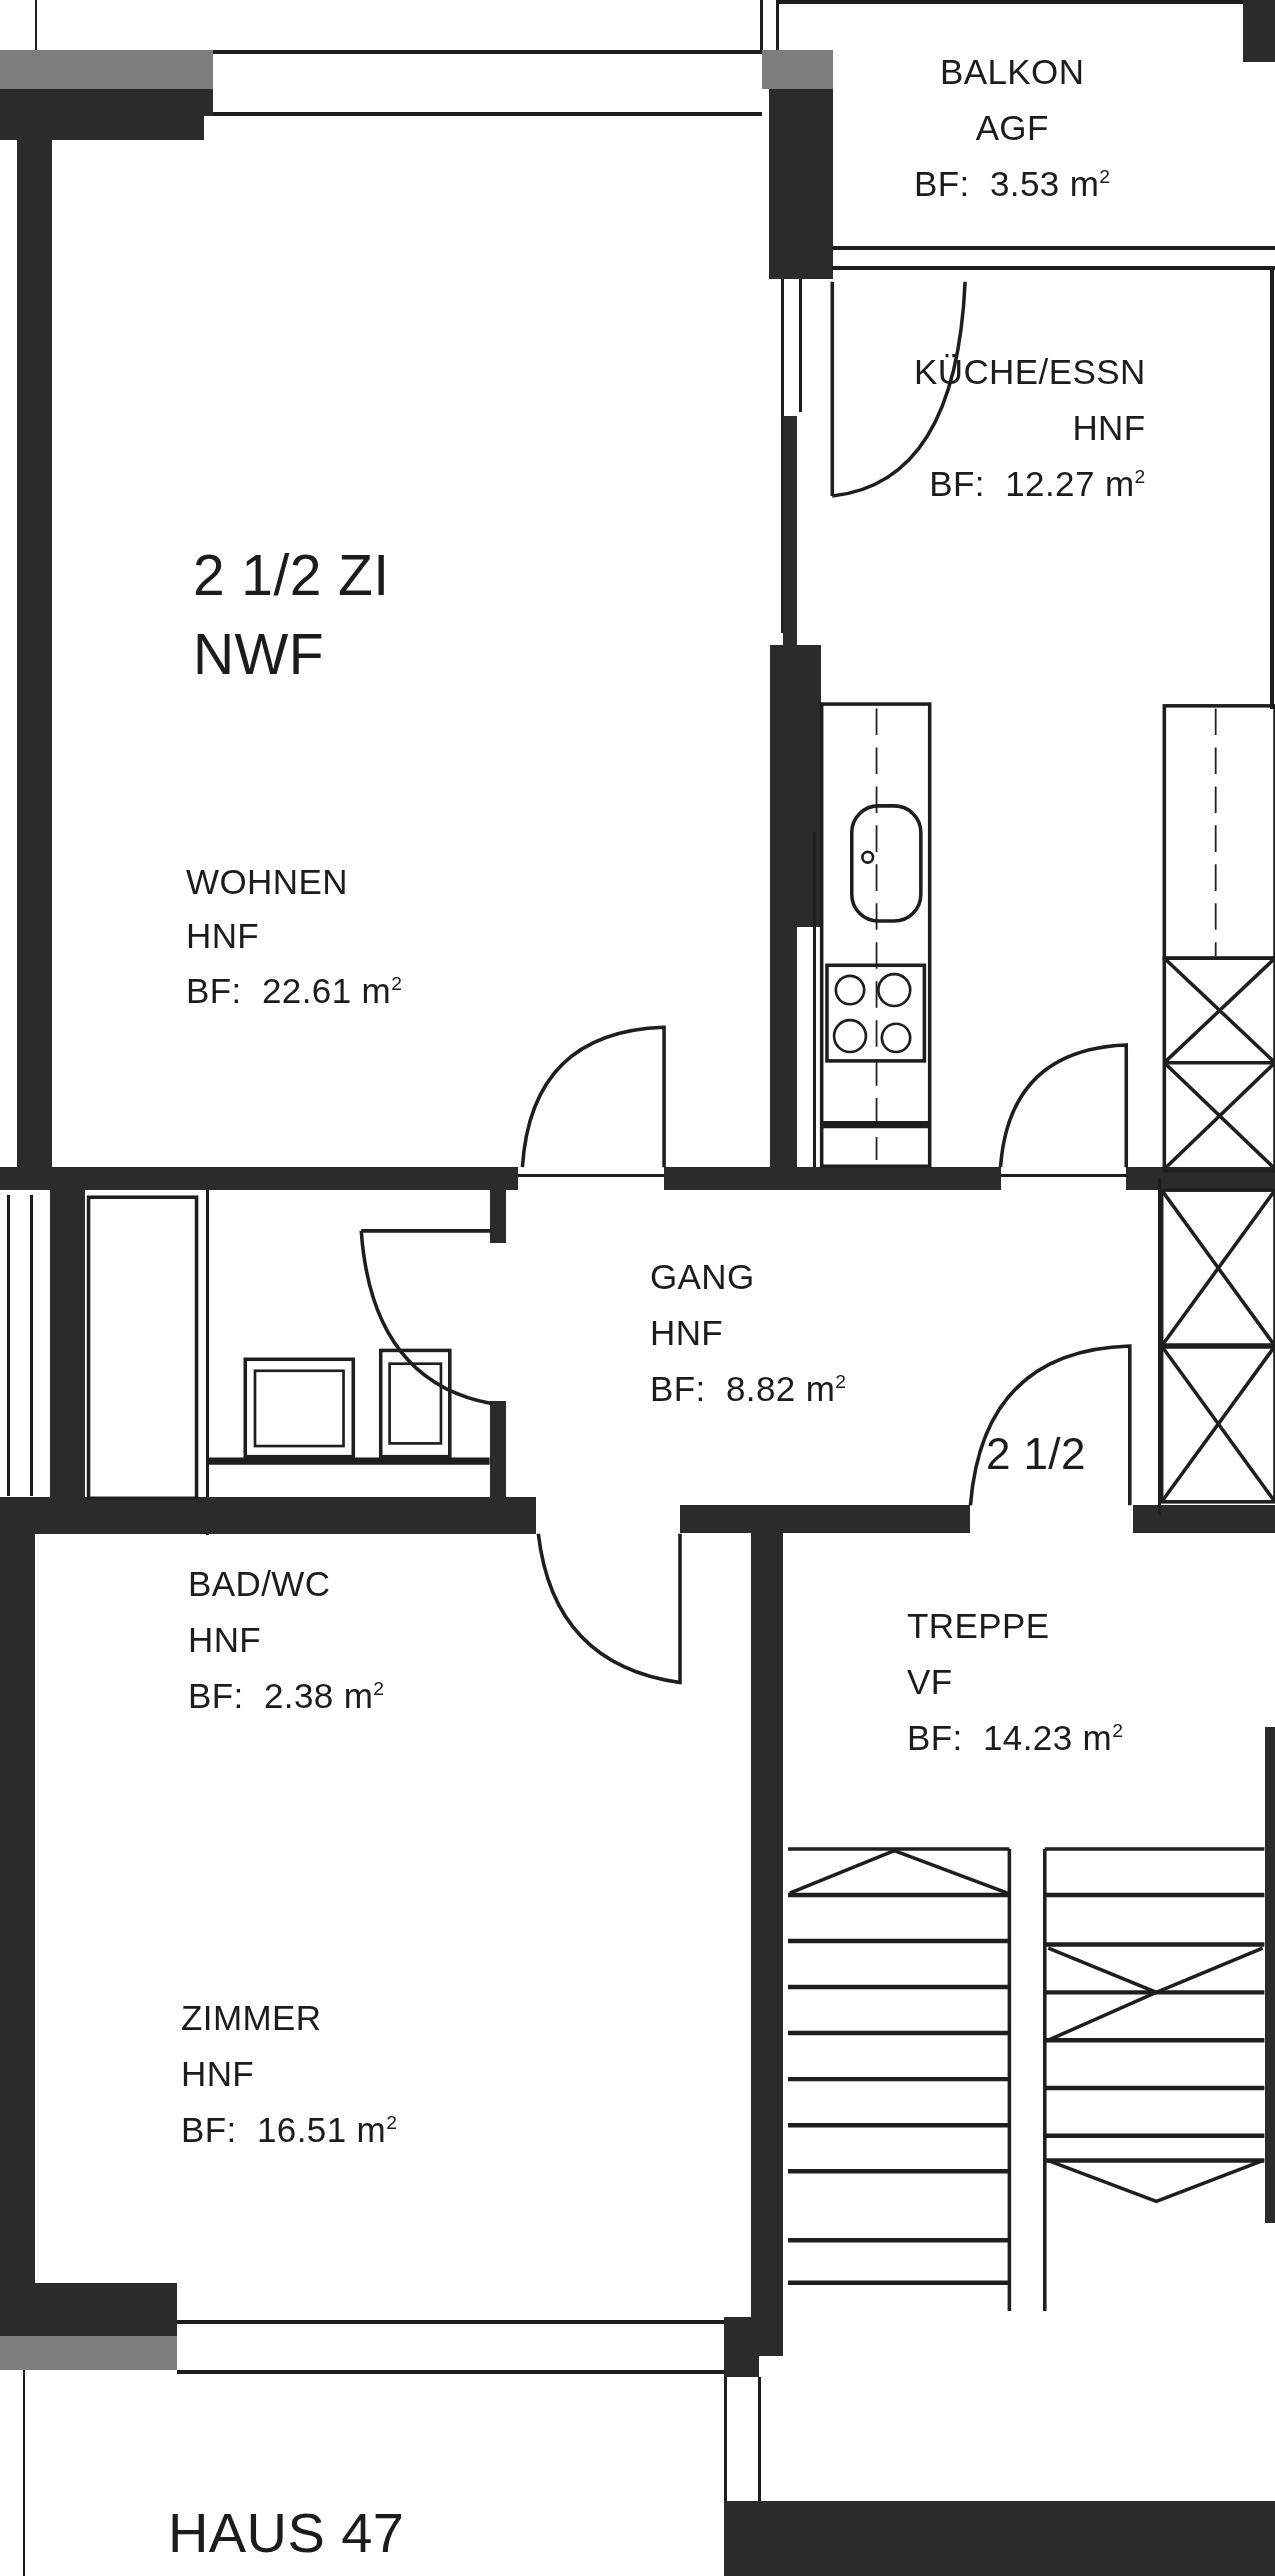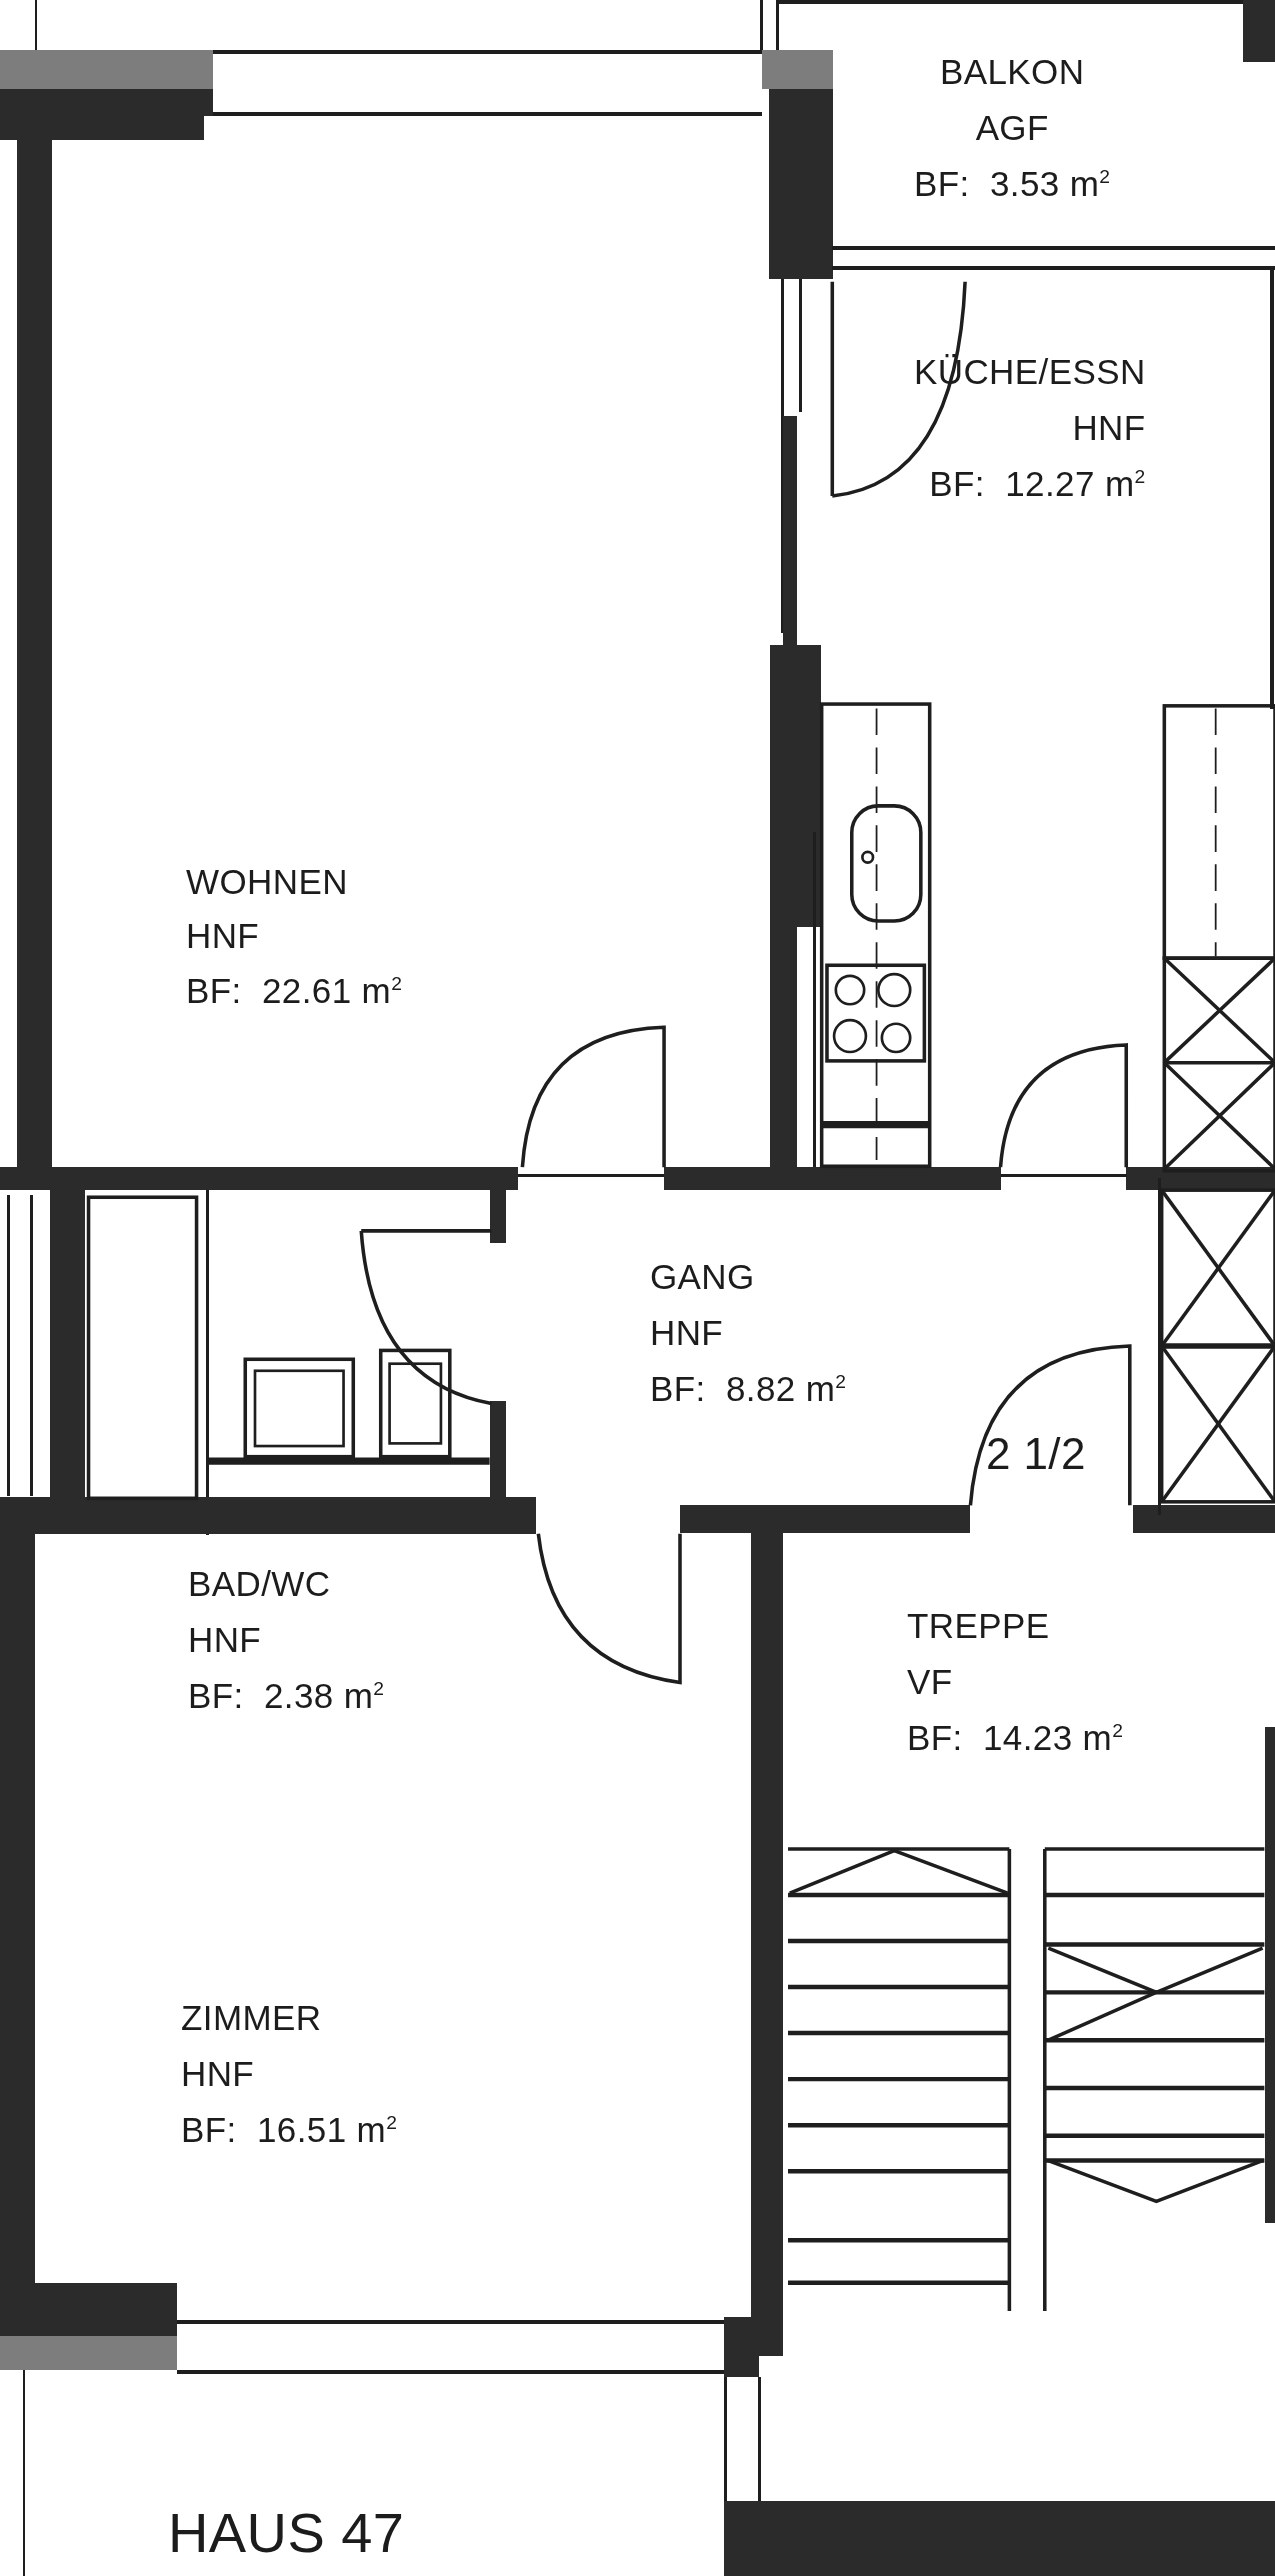--- a/index.html
+++ b/index.html
@@ -149,20 +149,22 @@
         <line x1="890" y1="2530" x2="1140" y2="2530"></line>
         <line x1="890" y1="2578" x2="1140" y2="2578"></line>
       </g>
       <path d="M892 2138 L1010 2090 L1138 2138"></path>
       <path d="M1184 2200 L1306 2250 L1184 2304 M1306 2250 L1426 2200"></path>
       <path d="M1184 2440 L1306 2486 L1426 2440"></path>
     </g>
   </svg>
 
   <div class="label big" style="left:193px;top:536px;">
+    <span class="r">2 1/2 ZI</span>
+    <span class="r">NWF</span>
   </div>
 
   <div class="label" style="left:186px;top:855px;line-height:1.55;">
     <span class="r">WOHNEN</span>
     <span class="r">HNF</span>
     <span class="r"><span>BF:</span>&nbsp; <span>22.61 m</span><sup>2</sup></span>
   </div>
 
   <div class="label" style="left:914px;top:44px;line-height:1.6;text-align:center;">
     <span class="r">BALKON</span>

